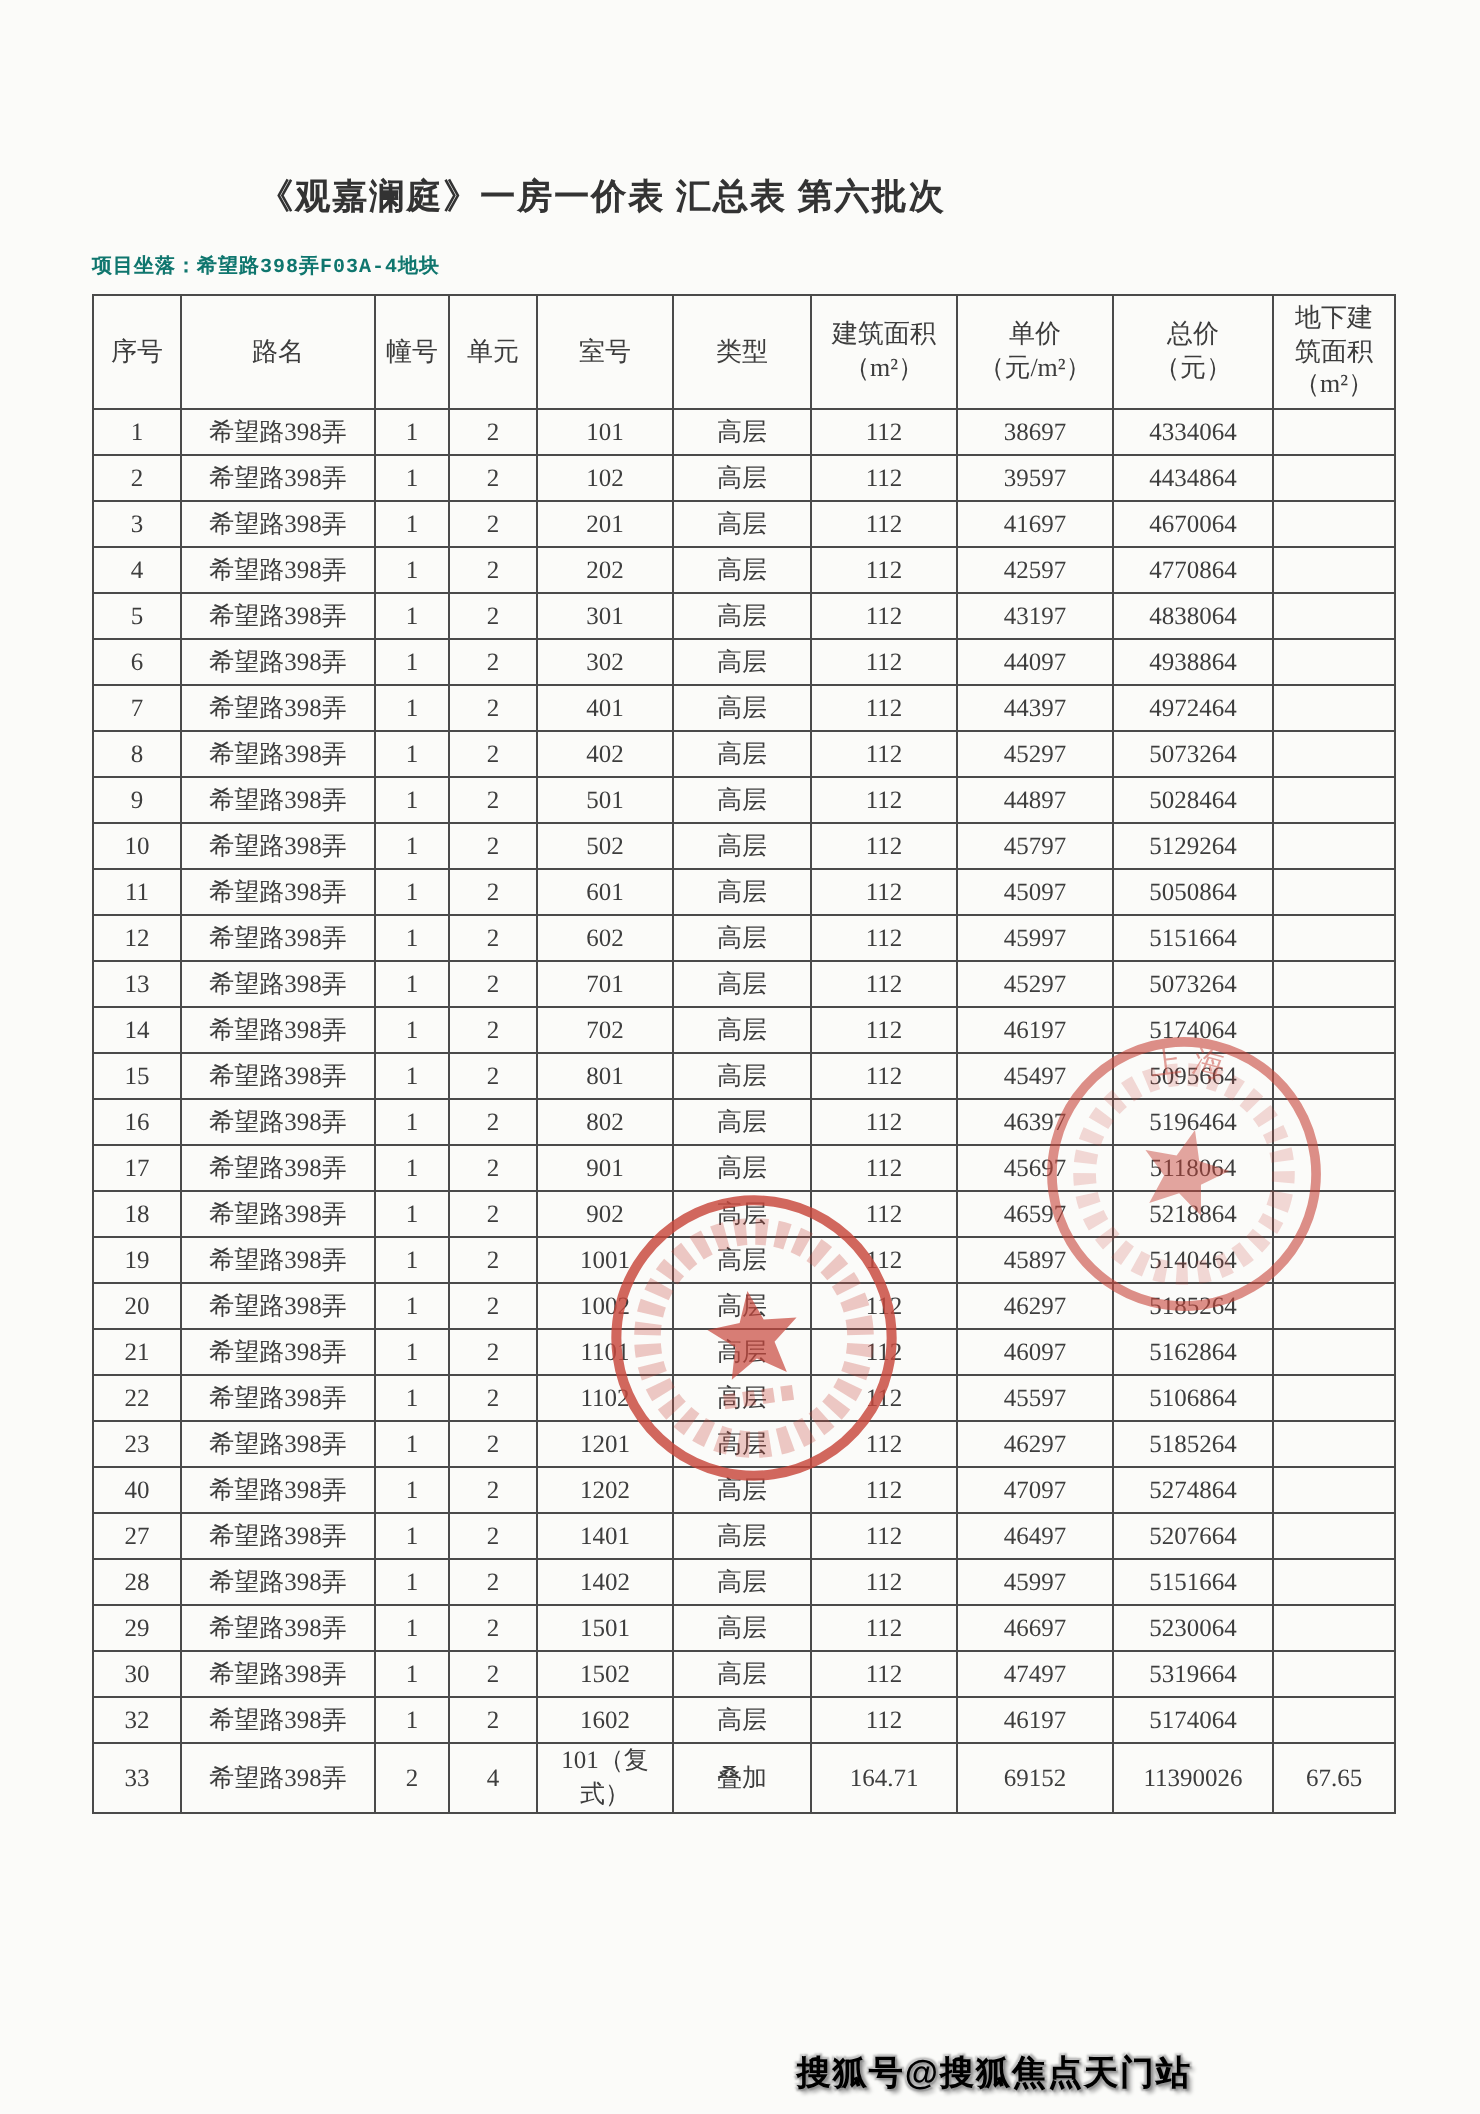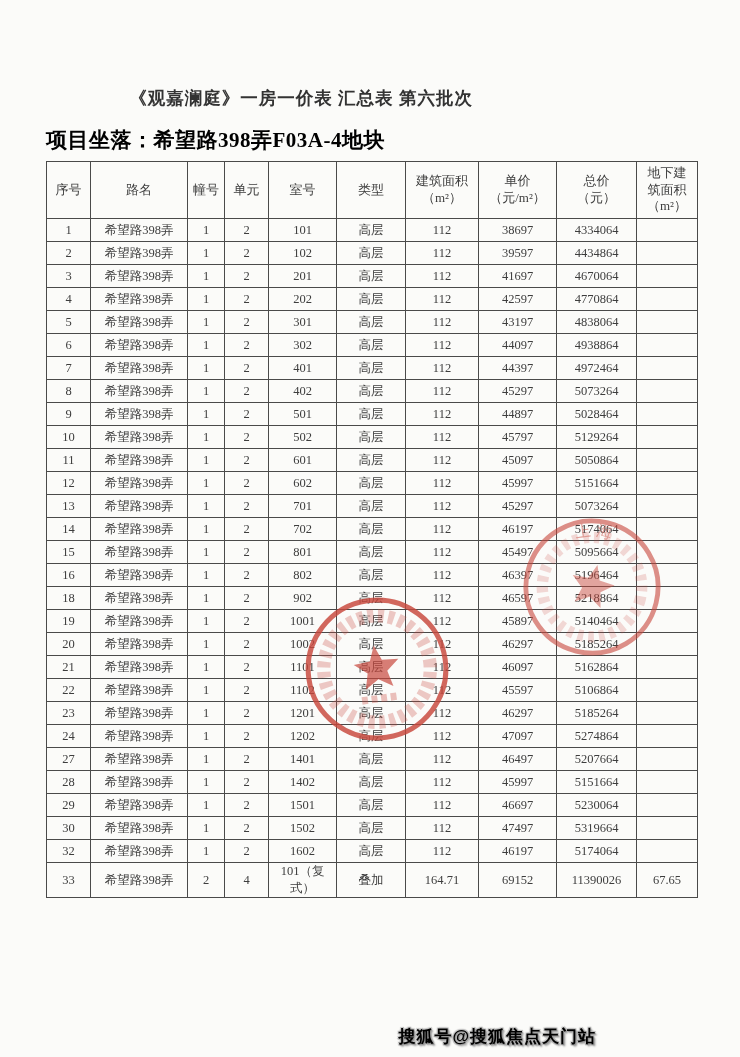--- a/index.html
+++ b/index.html
@@ -16,24 +16,25 @@
     margin:0;
     padding-top:86px;
     text-align:center;
     font-size:17.5px;
     font-weight:bold;
     letter-spacing:1px;
     color:#333;
   }
   .location{
     margin:16px 0 0 46px;
-    font-size:21px;
+    font-size:10px;
     font-weight:bold;
-    color:#000000;
+    color:#0f766e;
     letter-spacing:0.5px;
+    font-family:Liberation Mono, monospace;
   }
   table.price-table{
     table-layout:fixed;
     border-collapse:collapse;
     margin:7px 0 0 46px;
     width:651px;
     background:transparent;
   }
   .price-table th,.price-table td{
     border:1px solid #4a4a4a;
@@ -302,20 +303,32 @@
           <td>1</td>
           <td>2</td>
           <td>802</td>
           <td>高层</td>
           <td>112</td>
           <td>46397</td>
           <td>5196464</td>
           <td></td>
         </tr>
         <tr>
+          <td>17</td>
+          <td>希望路398弄</td>
+          <td>1</td>
+          <td>2</td>
+          <td>901</td>
+          <td>高层</td>
+          <td>112</td>
+          <td>45697</td>
+          <td>5118064</td>
+          <td></td>
+        </tr>
+        <tr>
           <td>18</td>
           <td>希望路398弄</td>
           <td>1</td>
           <td>2</td>
           <td>902</td>
           <td>高层</td>
           <td>112</td>
           <td>46597</td>
           <td>5218864</td>
           <td></td>
@@ -374,21 +387,21 @@
           <td>1</td>
           <td>2</td>
           <td>1201</td>
           <td>高层</td>
           <td>112</td>
           <td>46297</td>
           <td>5185264</td>
           <td></td>
         </tr>
         <tr>
-          <td>24</td>
+          <td>40</td>
           <td>希望路398弄</td>
           <td>1</td>
           <td>2</td>
           <td>1202</td>
           <td>高层</td>
           <td>112</td>
           <td>47097</td>
           <td>5274864</td>
           <td></td>
         </tr>

